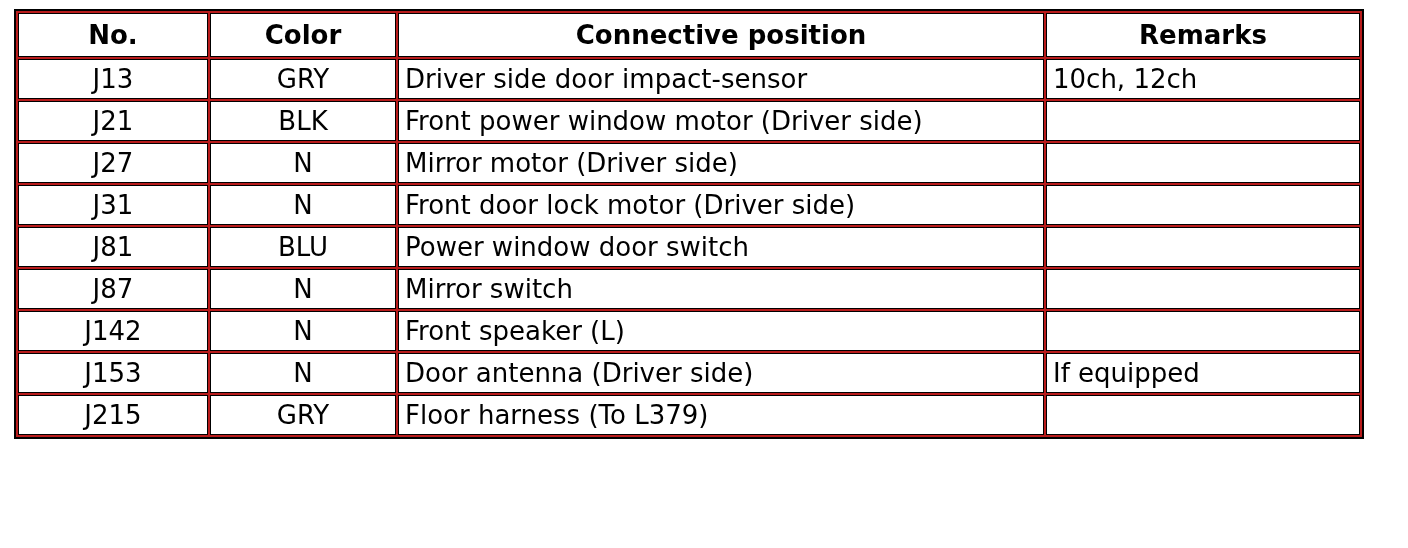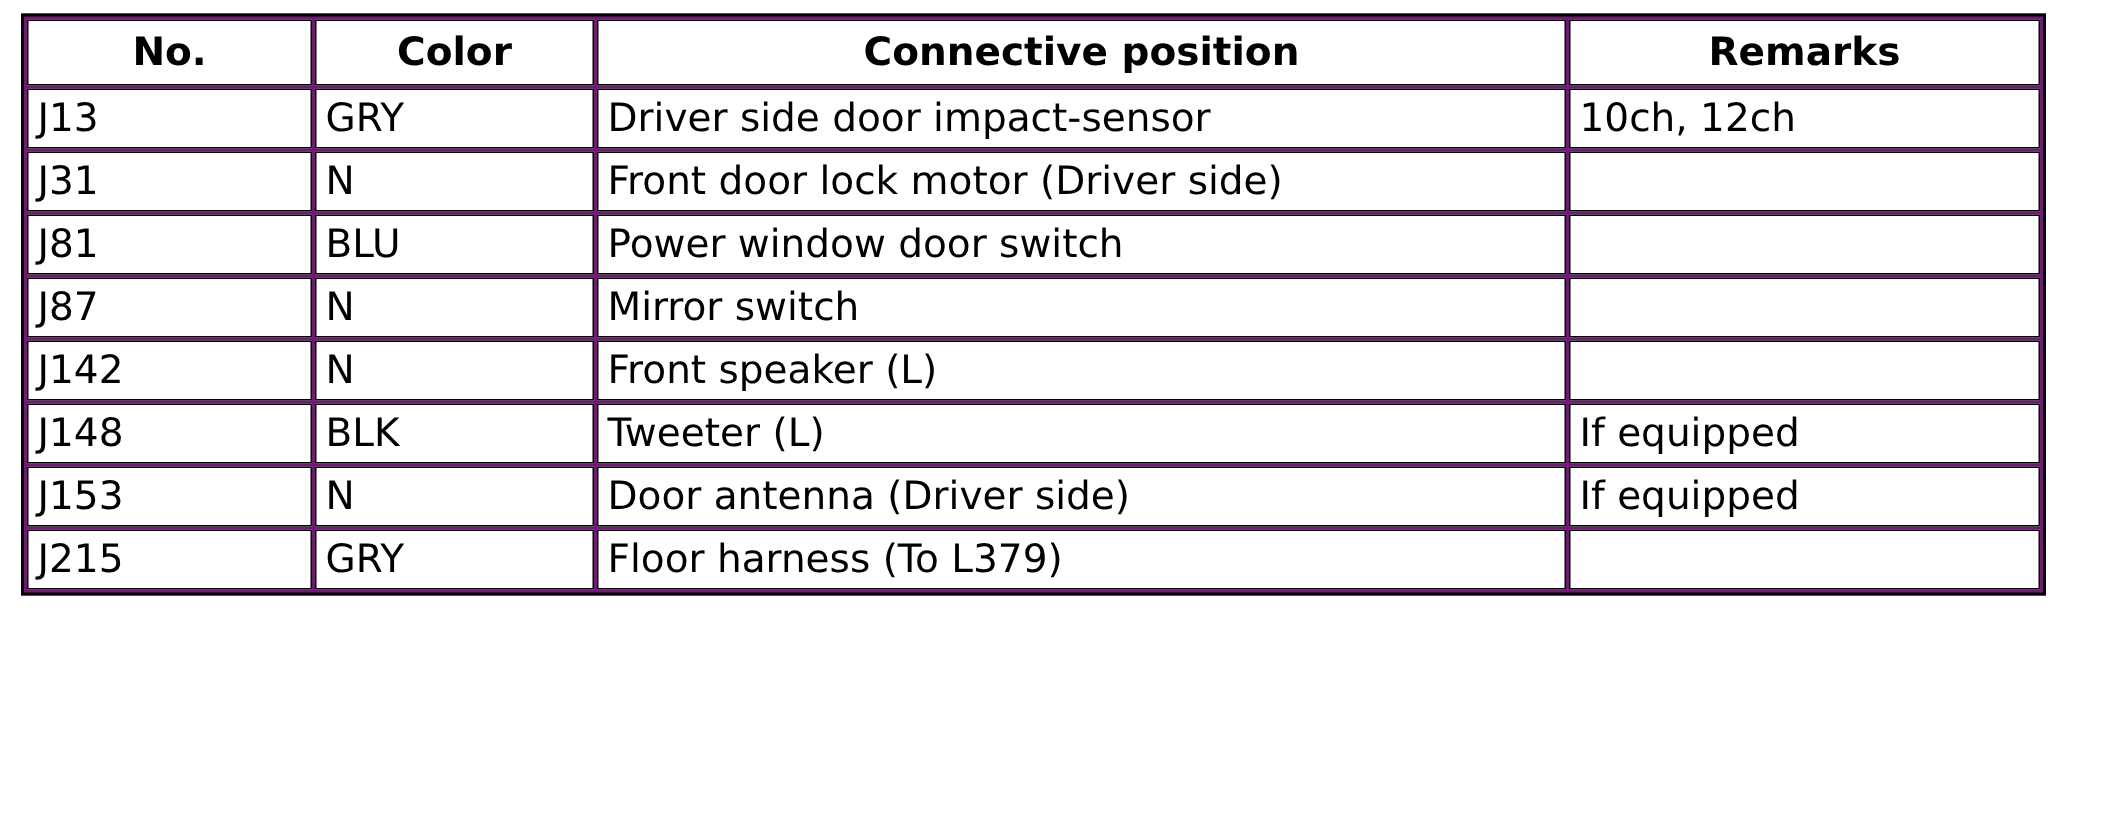--- a/index.html
+++ b/index.html
@@ -18,21 +18,21 @@
     background: #ffffff;
     overflow: hidden;
   }
   table.connector-table {
     position: absolute;
     left: 14px;
     top: 9px;
     border-collapse: separate;
     border-spacing: 2px;
     border: 2px solid #000000;
-    background: #701a75;
+    background: #b91c1c;
     table-layout: fixed;
   }
   table.connector-table th,
   table.connector-table td {
     border: 1px solid #000000;
     box-sizing: border-box;
     font-size: 26px;
     line-height: 1.1;
     background: #ffffff;
     white-space: nowrap;
@@ -45,21 +45,21 @@
     font-weight: bold;
     text-align: center;
   }
   table.connector-table td {
     height: 40px;
   }
   .col-no    { width: 190px; }
   .col-color { width: 186px; }
   .col-pos   { width: 646px; }
   .col-rem   { width: 314px; }
-  td.cell-no, td.cell-color { }
+  td.cell-no, td.cell-color { text-align: center; }
   td.cell-position, td.cell-remarks { text-align: left; }
 </style>
 </head>
 <body>
 
 <div class="page">
   <table class="connector-table">
     <colgroup>
       <col class="col-no">
       <col class="col-color">
@@ -75,21 +75,33 @@
       </tr>
     </thead>
     <tbody>
     <tr>
       <td class="cell-no">J13</td>
       <td class="cell-color">GRY</td>
       <td class="cell-position">Driver side door impact-sensor</td>
       <td class="cell-remarks">10ch, 12ch</td>
     </tr>
 
+    <tr>
+      <td class="cell-no">J21</td>
+      <td class="cell-color">BLK</td>
+      <td class="cell-position">Front power window motor (Driver side)</td>
+      <td class="cell-remarks"></td>
+    </tr>
 
+    <tr>
+      <td class="cell-no">J27</td>
+      <td class="cell-color">N</td>
+      <td class="cell-position">Mirror motor (Driver side)</td>
+      <td class="cell-remarks"></td>
+    </tr>
 
     <tr>
       <td class="cell-no">J31</td>
       <td class="cell-color">N</td>
       <td class="cell-position">Front door lock motor (Driver side)</td>
       <td class="cell-remarks"></td>
     </tr>
 
     <tr>
       <td class="cell-no">J81</td>
@@ -106,26 +118,20 @@
       <td class="cell-remarks"></td>
     </tr>
 
     <tr>
       <td class="cell-no">J142</td>
       <td class="cell-color">N</td>
       <td class="cell-position">Front speaker (L)</td>
       <td class="cell-remarks"></td>
     </tr>
 
-    <tr>
-      <td class="cell-no">J148</td>
-      <td class="cell-color">BLK</td>
-      <td class="cell-position">Tweeter (L)</td>
-      <td class="cell-remarks">If equipped</td>
-    </tr>
 
     <tr>
       <td class="cell-no">J153</td>
       <td class="cell-color">N</td>
       <td class="cell-position">Door antenna (Driver side)</td>
       <td class="cell-remarks">If equipped</td>
     </tr>
 
     <tr>
       <td class="cell-no">J215</td>

